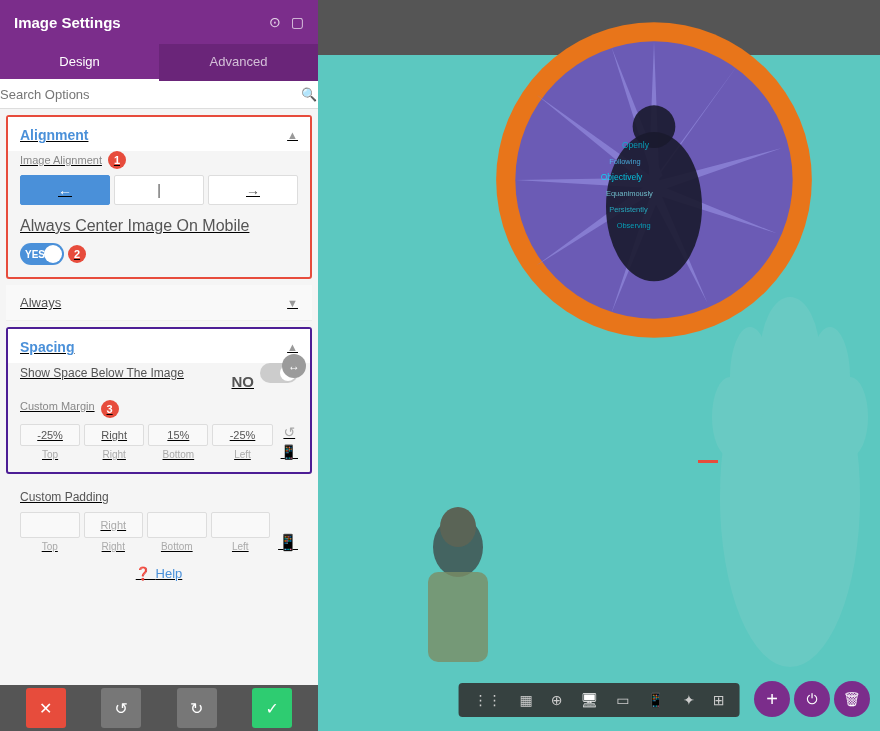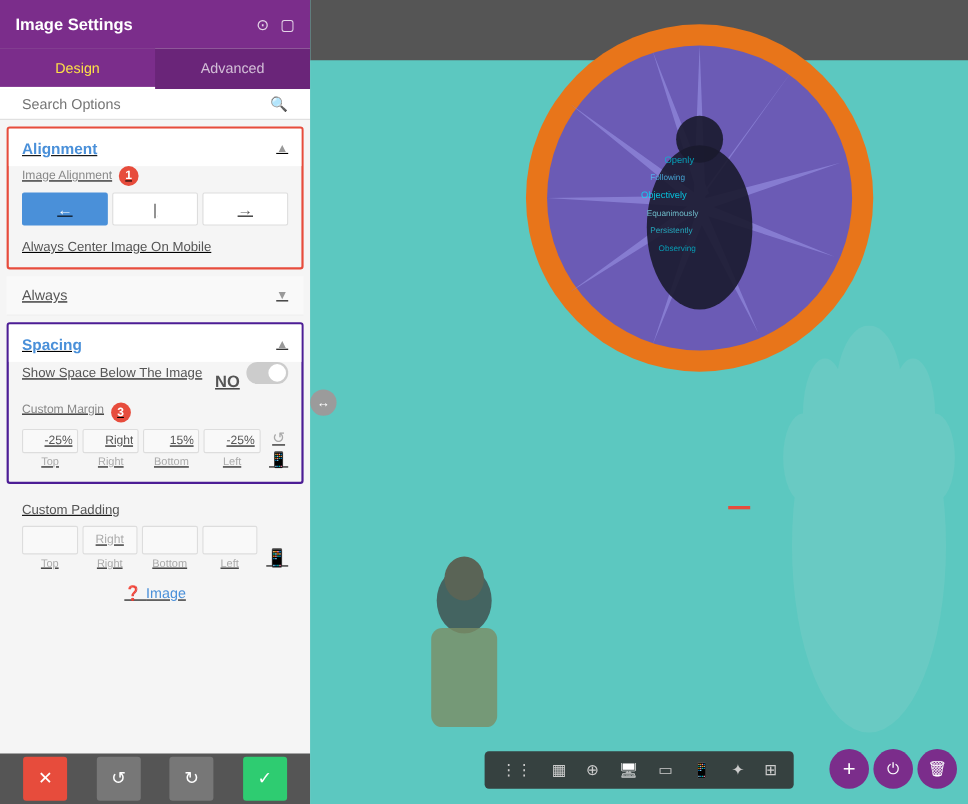--- a/index.html
+++ b/index.html
@@ -1,20 +1,20 @@
 <!DOCTYPE html>
 <html><head>
   <meta charset="utf-8">
   <style>
     * { box-sizing: border-box; margin: 0; padding: 0; }
     body { font-family: 'Segoe UI', Arial, sans-serif; width: 880px; height: 731px; overflow: hidden; display: flex; }
 
     
     .left-panel {
-      width: 282px;
+      width: 318px;
       height: 731px;
       background: #f5f5f5;
       display: flex;
       flex-direction: column;
       flex-shrink: 0;
     }
 
     .panel-header {
       background: #7b2d8b;
       color: white;
@@ -46,31 +46,31 @@
     .panel-tab {
       flex: 1;
       text-align: center;
       padding: 10px 0;
       font-size: 13px;
       color: rgba(255,255,255,0.7);
       cursor: pointer;
       border-bottom: 2px solid transparent;
     }
     .panel-tab.active {
-      color: #fde047;
+      color: #ffffff;
       background: #7b2d8b;
       border-bottom: 2px solid white;
     }
 
     .search-bar {
       background: white;
       border-bottom: 1px solid #ddd;
       display: flex;
       align-items: center;
-      padding: 6px 20px;
+      padding: 6px 0;
     }
     .search-input {
       border: none;
       outline: none;
       width: 100%;
       font-size: 13px;
       color: #aaa;
     }
     .search-icon-wrap {
       color: #bbb;
@@ -168,21 +168,21 @@
       border-color: #4a90d9;
     }
 
     .toggle-row {
       display: flex;
       align-items: center;
       justify-content: space-between;
       margin-top: 4px;
     }
     .toggle-label-text {
-      font-size: 12px;
+      font-size: 16px;
       color: #555;
     }
     .toggle {
       background: #4a90d9;
       border-radius: 12px;
       width: 44px;
       height: 22px;
       position: relative;
       cursor: pointer;
       display: flex;
@@ -292,21 +292,21 @@
       flex-direction: column;
       align-items: center;
       flex: 1;
     }
     .margin-input {
       width: 100%;
       border: 1px solid #ddd;
       border-radius: 2px;
       padding: 4px 4px;
       font-size: 11px;
-      text-align: right;
+      text-align: center;
       color: #555;
       background: #f9f9f9;
     }
     .margin-sublabel {
       font-size: 10px;
       color: #aaa;
       margin-top: 3px;
     }
     .margin-icons {
       display: flex;
@@ -553,20 +553,27 @@
           <span>Image Alignment</span>
           <span class="badge-num">1</span>
         </div>
         <div class="align-buttons">
           <button class="align-btn active">←</button>
           <button class="align-btn">|</button>
           <button class="align-btn">→</button>
         </div>
         <div class="toggle-row">
           <span class="toggle-label-text">Always Center Image On Mobile</span>
+        </div>
+        <div style="display:flex;align-items:center;margin-top:8px;">
+          <div class="toggle">
+            <span class="toggle-yes">YES</span>
+            <div class="toggle-knob" style="margin-left:auto;"></div>
+          </div>
+          <span class="badge-2">2</span>
         </div>
       </div>
     </div>
 
     <div class="sizing-section">
       <div class="section-header">
         <span>Always</span>
         <span class="section-chevron">▼</span>
       </div>
     </div>
@@ -637,21 +644,21 @@
         </div>
         <div class="padding-input-wrap">
           <input class="padding-input" type="text" value="" style="">
           <span class="padding-sublabel">Left</span>
         </div>
         <span class="padding-mobile-icon">📱</span>
       </div>
     </div>
 
     <div class="help-row">
-      <span>❓ <span>Image</span></span>
+      <span>❓ <span>Help</span></span>
     </div>
 
   </div>
 
   <div class="bottom-bar">
     <div class="bottom-btn danger">✕</div>
     <div class="bottom-btn neutral">↺</div>
     <div class="bottom-btn neutral">↻</div>
     <div class="bottom-btn success">✓</div>
   </div>

